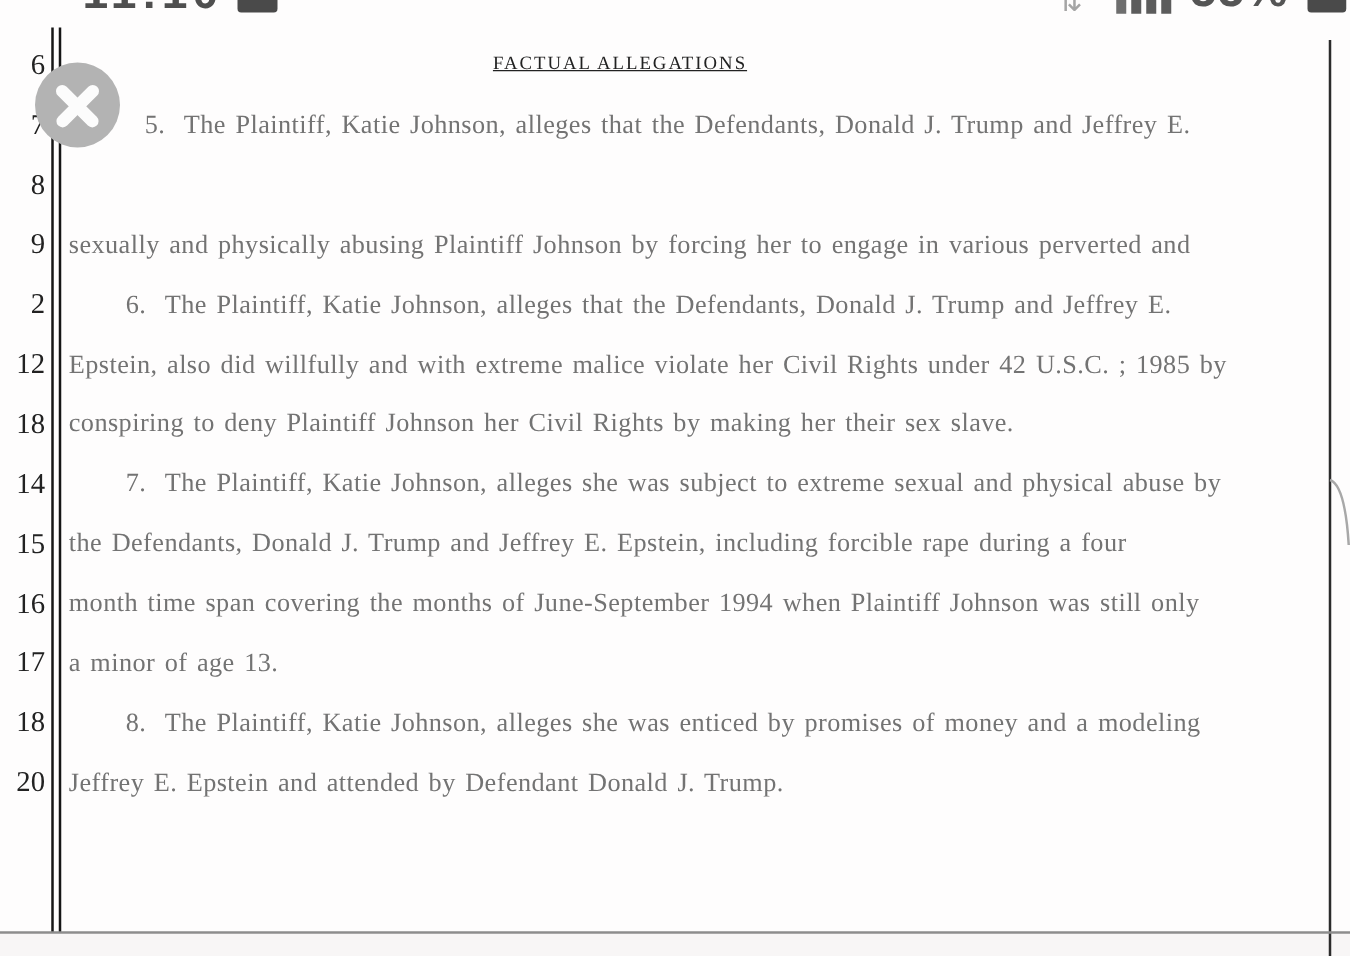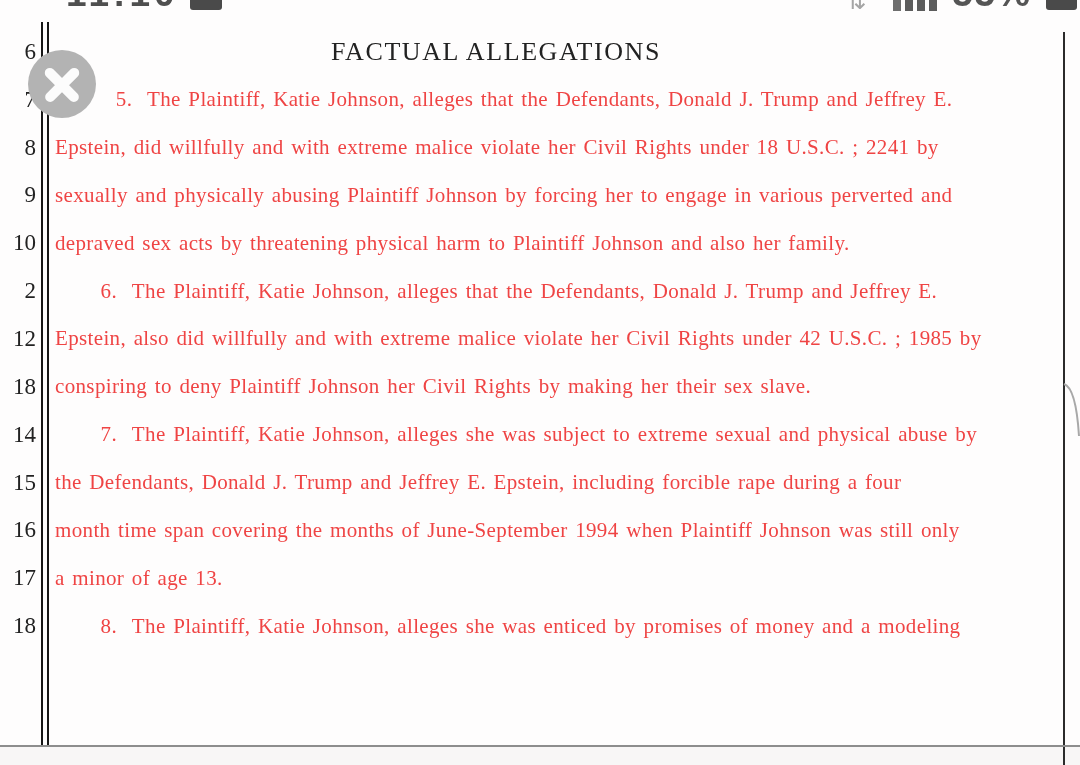--- a/index.html
+++ b/index.html
@@ -70,26 +70,27 @@
   
   .rows { position: absolute; top: 28px; left: 0; right: 0; z-index: 1; }
   .row { display: flex; align-items: center; height: 47.85px; }
   .lnum {
     width: 36px; flex: 0 0 36px;
     text-align: right; font-size: 23px; color: #222;
   }
   .ltext {
     flex: 1 1 auto; padding-left: 19px;
     font-size: 21px; white-space: pre; letter-spacing: 0.35px; word-spacing: 2px;
-    color: #ef4444;
+    color: #737373;
   }
   .title-cell {
     flex: 1 1 auto; text-align: center; padding-right: 124px;
-    font-size: 26px; letter-spacing: 1.6px; color: #222;
+    font-size: 15px; letter-spacing: 1.6px; color: #222;
     white-space: pre;
+    text-decoration: underline;
   }
 
   
   .close-btn {
     position: absolute; left: 28px; top: 50px;
     width: 68px; height: 68px; border-radius: 50%;
     background: #b3b3b3; z-index: 6; cursor: pointer;
   }
   .close-btn .bar {
     position: absolute; left: 12px; top: 29.5px;
@@ -129,29 +130,24 @@
     <div class="row">
       <span class="lnum">6</span>
       <span class="title-cell">FACTUAL ALLEGATIONS</span>
     </div>
     <div class="row">
       <span class="lnum">7</span>
       <span class="ltext">        5.  The Plaintiff, Katie Johnson, alleges that the Defendants, Donald J. Trump and Jeffrey E.</span>
     </div>
     <div class="row">
       <span class="lnum">8</span>
-      <span class="ltext">Epstein, did willfully and with extreme malice violate her Civil Rights under 18 U.S.C. ; 2241 by</span>
     </div>
     <div class="row">
       <span class="lnum">9</span>
       <span class="ltext">sexually and physically abusing Plaintiff Johnson by forcing her to engage in various perverted and</span>
-    </div>
-    <div class="row">
-      <span class="lnum">10</span>
-      <span class="ltext">depraved sex acts by threatening physical harm to Plaintiff Johnson and also her family.</span>
     </div>
     <div class="row">
       <span class="lnum">2</span>
       <span class="ltext">      6.  The Plaintiff, Katie Johnson, alleges that the Defendants, Donald J. Trump and Jeffrey E.</span>
     </div>
     <div class="row">
       <span class="lnum">12</span>
       <span class="ltext">Epstein, also did willfully and with extreme malice violate her Civil Rights under 42 U.S.C. ; 1985 by</span>
     </div>
     <div class="row">
@@ -171,20 +167,24 @@
       <span class="ltext">month time span covering the months of June-September 1994 when Plaintiff Johnson was still only</span>
     </div>
     <div class="row">
       <span class="lnum">17</span>
       <span class="ltext">a minor of age 13.</span>
     </div>
     <div class="row">
       <span class="lnum">18</span>
       <span class="ltext">      8.  The Plaintiff, Katie Johnson, alleges she was enticed by promises of money and a modeling</span>
     </div>
+    <div class="row">
+      <span class="lnum">20</span>
+      <span class="ltext">Jeffrey E. Epstein and attended by Defendant Donald J. Trump.</span>
+    </div>
   </div>
 
   <div class="close-btn">
     <span class="bar a"></span>
     <span class="bar b"></span>
   </div>
 
 </div>
 
 </body></html>

